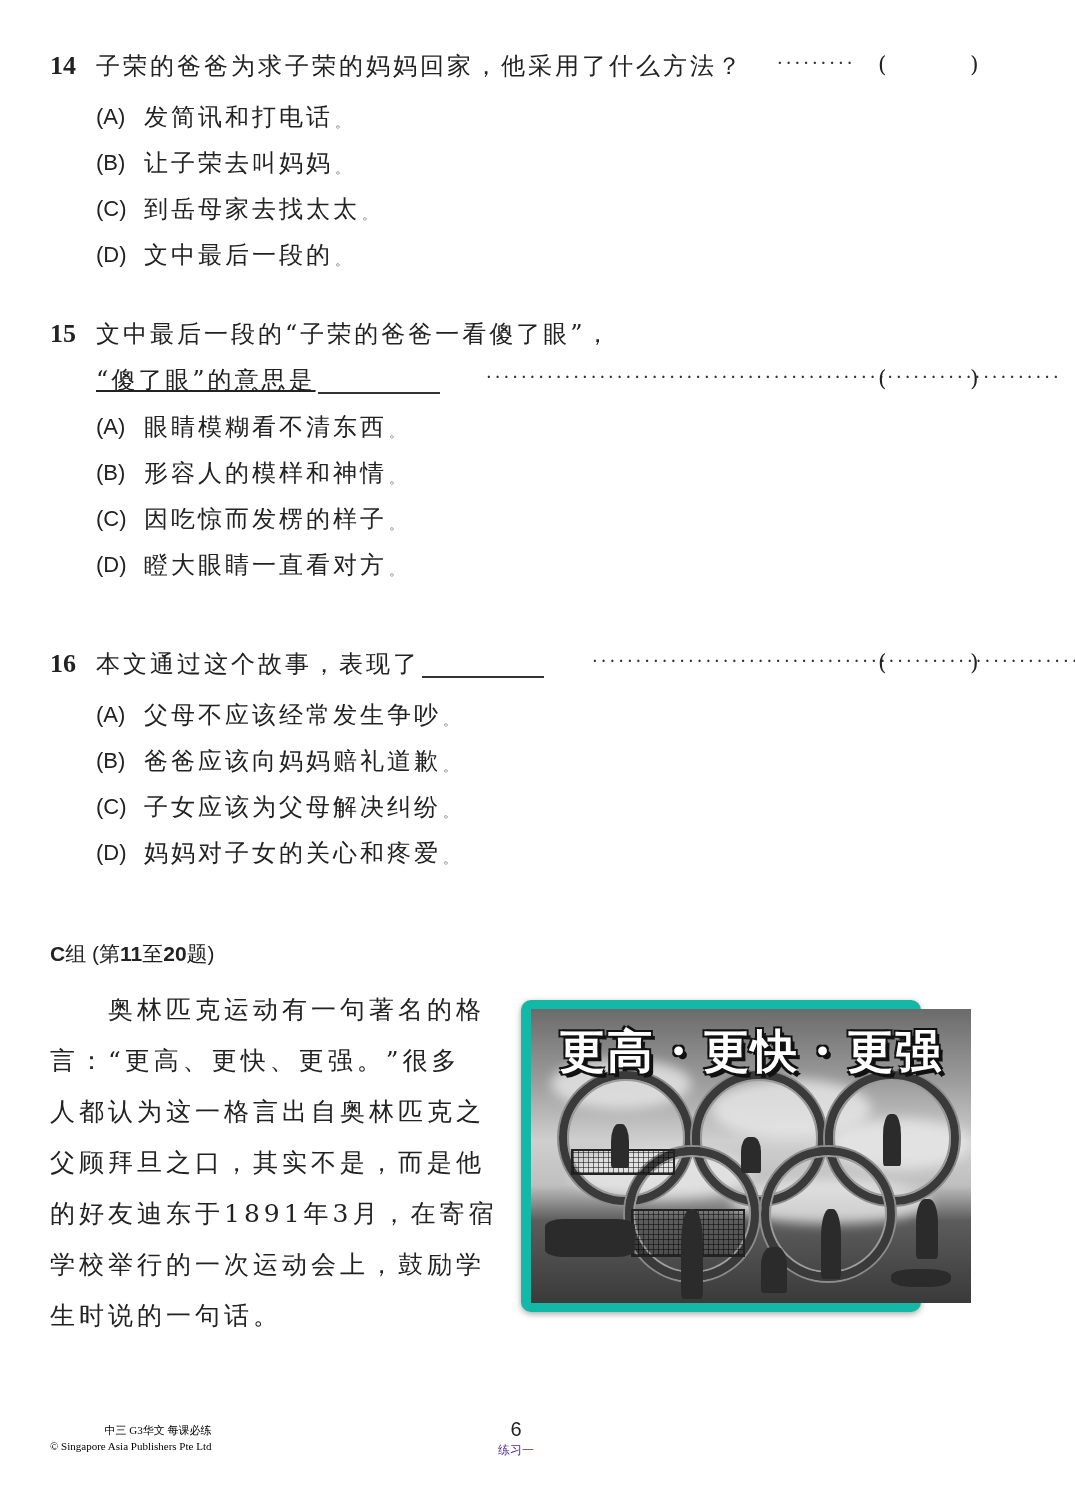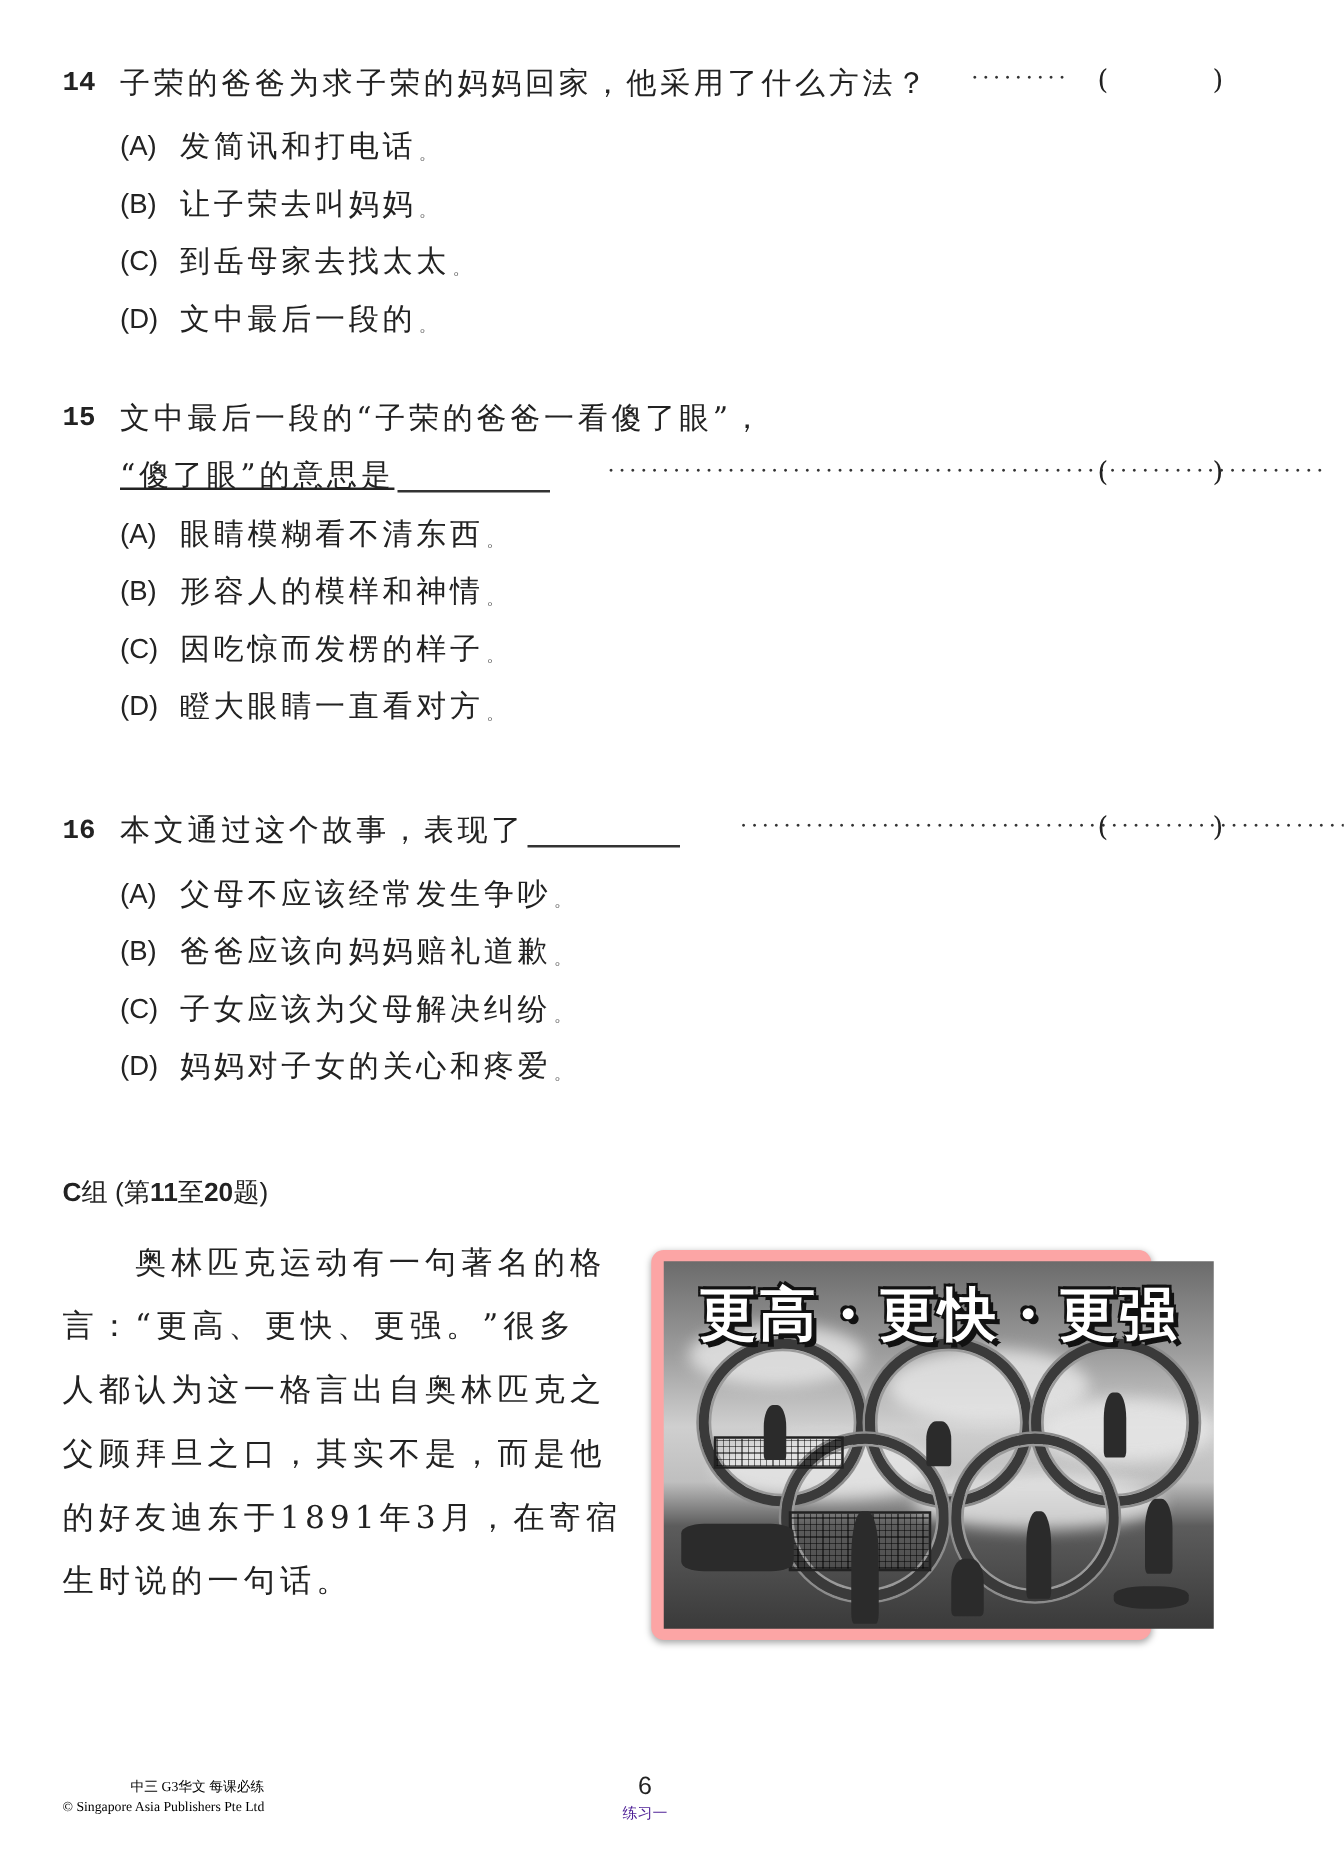--- a/index.html
+++ b/index.html
@@ -1,38 +1,38 @@
 <!DOCTYPE html>
 <html><head>
   <meta charset="utf-8">
   <style>
     html, body { margin:0; padding:0; background:#ffffff; }
     body { width:1075px; height:1486px; position:relative; overflow:hidden;
       color:#222; font-family:"DejaVu Serif", serif; }
 
     .q { position:absolute; left:50px; width:940px; }
     .qline { position:relative; height:36px; display:flex; align-items:center; font-size:24px; letter-spacing:3px; }
-    .qnum { font-family:Liberation Mono, monospace; font-weight:bold; font-size:22px; width:46px; letter-spacing:0; }
+    .qnum { font-family:Liberation Serif, serif; font-weight:bold; font-size:26px; width:46px; letter-spacing:0; }
     .qtext { white-space:nowrap; }
     .qcont { padding-left:46px; }
     .blank { display:inline-block; width:122px; border-bottom:2px solid #333; height:26px; margin-left:2px; }
     .dots { position:absolute; color:#333; letter-spacing:3px; font-size:18px; top:4px; }
     .paren-l { position:absolute; left:828px; font-family:"DejaVu Serif", serif; font-size:22px; top:4px;}
     .paren-r { position:absolute; left:920px; font-family:"DejaVu Serif", serif; font-size:22px; top:4px;}
     .opt { height:46px; display:flex; align-items:center; padding-left:46px; font-size:24px; letter-spacing:3px; }
     .opt-letter { font-family:"Liberation Sans", sans-serif; font-size:22px; width:48px; letter-spacing:0; }
     .fullstop { font-size:14px; color:#555; margin-left:2px; position:relative; top:6px; }
 
     .section-title { position:absolute; left:50px; top:940px; font-size:21px; font-family:"Liberation Sans", sans-serif; }
     .section-title b { font-weight:bold; }
 
     .passage { position:absolute; left:50px; top:984px; width:450px; font-size:25px; letter-spacing:4px; line-height:51px; }
     .passage p { margin:0; white-space:pre-wrap; }
 
-    .img-frame { position:absolute; left:521px; top:1000px; width:400px; height:312px; background:#fca5a5;
+    .img-frame { position:absolute; left:521px; top:1000px; width:400px; height:312px; background:#14b8a6;
       border-radius:10px; box-shadow:0 2px 6px rgba(0,0,0,0.35); }
     .img { position:absolute; left:10px; top:9px; width:440px; height:294px; overflow:hidden;
       background:linear-gradient(180deg,#6b6b6b 0%,#9d9d9d 25%,#cfcfcf 45%,#bfbfbf 60%,#5c5c5c 72%,#3a3a3a 100%); }
     .cloud { position:absolute; background:#e8e8e8; border-radius:50%; filter:blur(6px); opacity:.8; }
     .ring { position:absolute; width:118px; height:118px; border:8px solid #3a3a3a; border-radius:50%;
       box-shadow: inset 0 0 0 2px #9a9a9a, 0 0 0 2px #8c8c8c; }
     .motto { position:absolute; left:0; right:0; top:12px; text-align:center; font-family:"DejaVu Sans", sans-serif;
       font-weight:bold; font-size:46px; color:#ffffff; letter-spacing:2px;
       text-shadow: 2px 2px 0 #111, -2px -2px 0 #111, 2px -2px 0 #111, -2px 2px 0 #111, 4px 4px 0 #111; }
     .figure { position:absolute; background:#2b2b2b; border-radius:40% 40% 10% 10%; }
@@ -149,20 +149,21 @@
 <div class="section-title">
   <b>C</b><span>组 (第</span><b>11</b><span>至</span><b>20</b><span>题)</span>
 </div>
 
 <div class="passage">
   <p>　　奥林匹克运动有一句著名的格</p>
   <p>言：“更高、更快、更强。”很多</p>
   <p>人都认为这一格言出自奥林匹克之</p>
   <p>父顾拜旦之口，其实不是，而是他</p>
   <p>的好友迪东于1891年3月，在寄宿</p>
+  <p>学校举行的一次运动会上，鼓励学</p>
   <p>生时说的一句话。</p>
 </div>
 
 <div class="img-frame">
   <div class="img">
     <div class="cloud" style="left:20px;top:50px;width:140px;height:50px;"></div>
     <div class="cloud" style="left:180px;top:70px;width:160px;height:60px;"></div>
     <div class="cloud" style="left:300px;top:110px;width:140px;height:50px;"></div>
     <div class="cloud" style="left:40px;top:140px;width:180px;height:50px;"></div>
     <div class="cloud" style="left:200px;top:170px;width:200px;height:45px;"></div>

